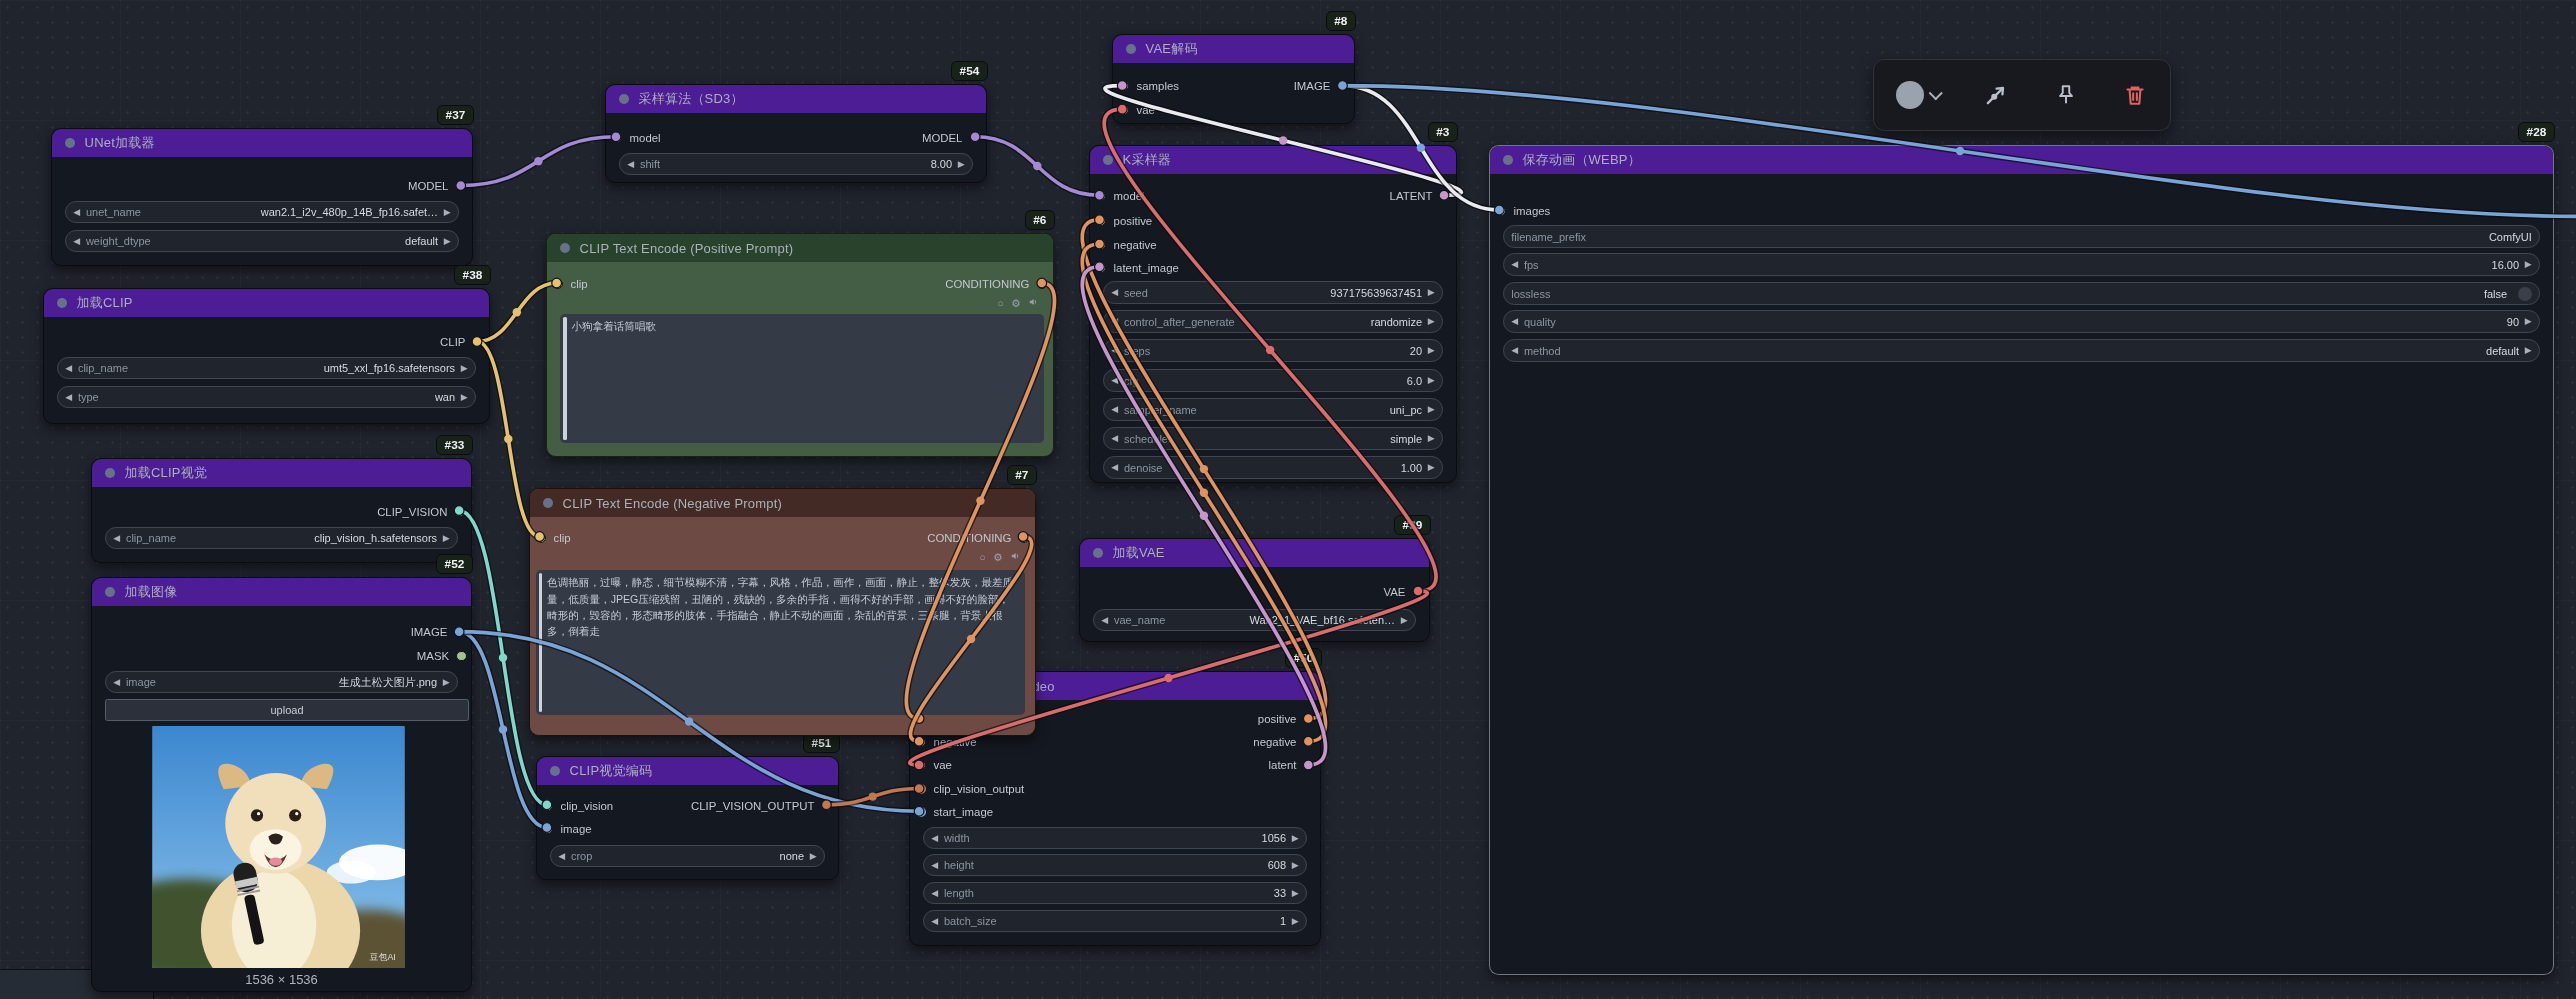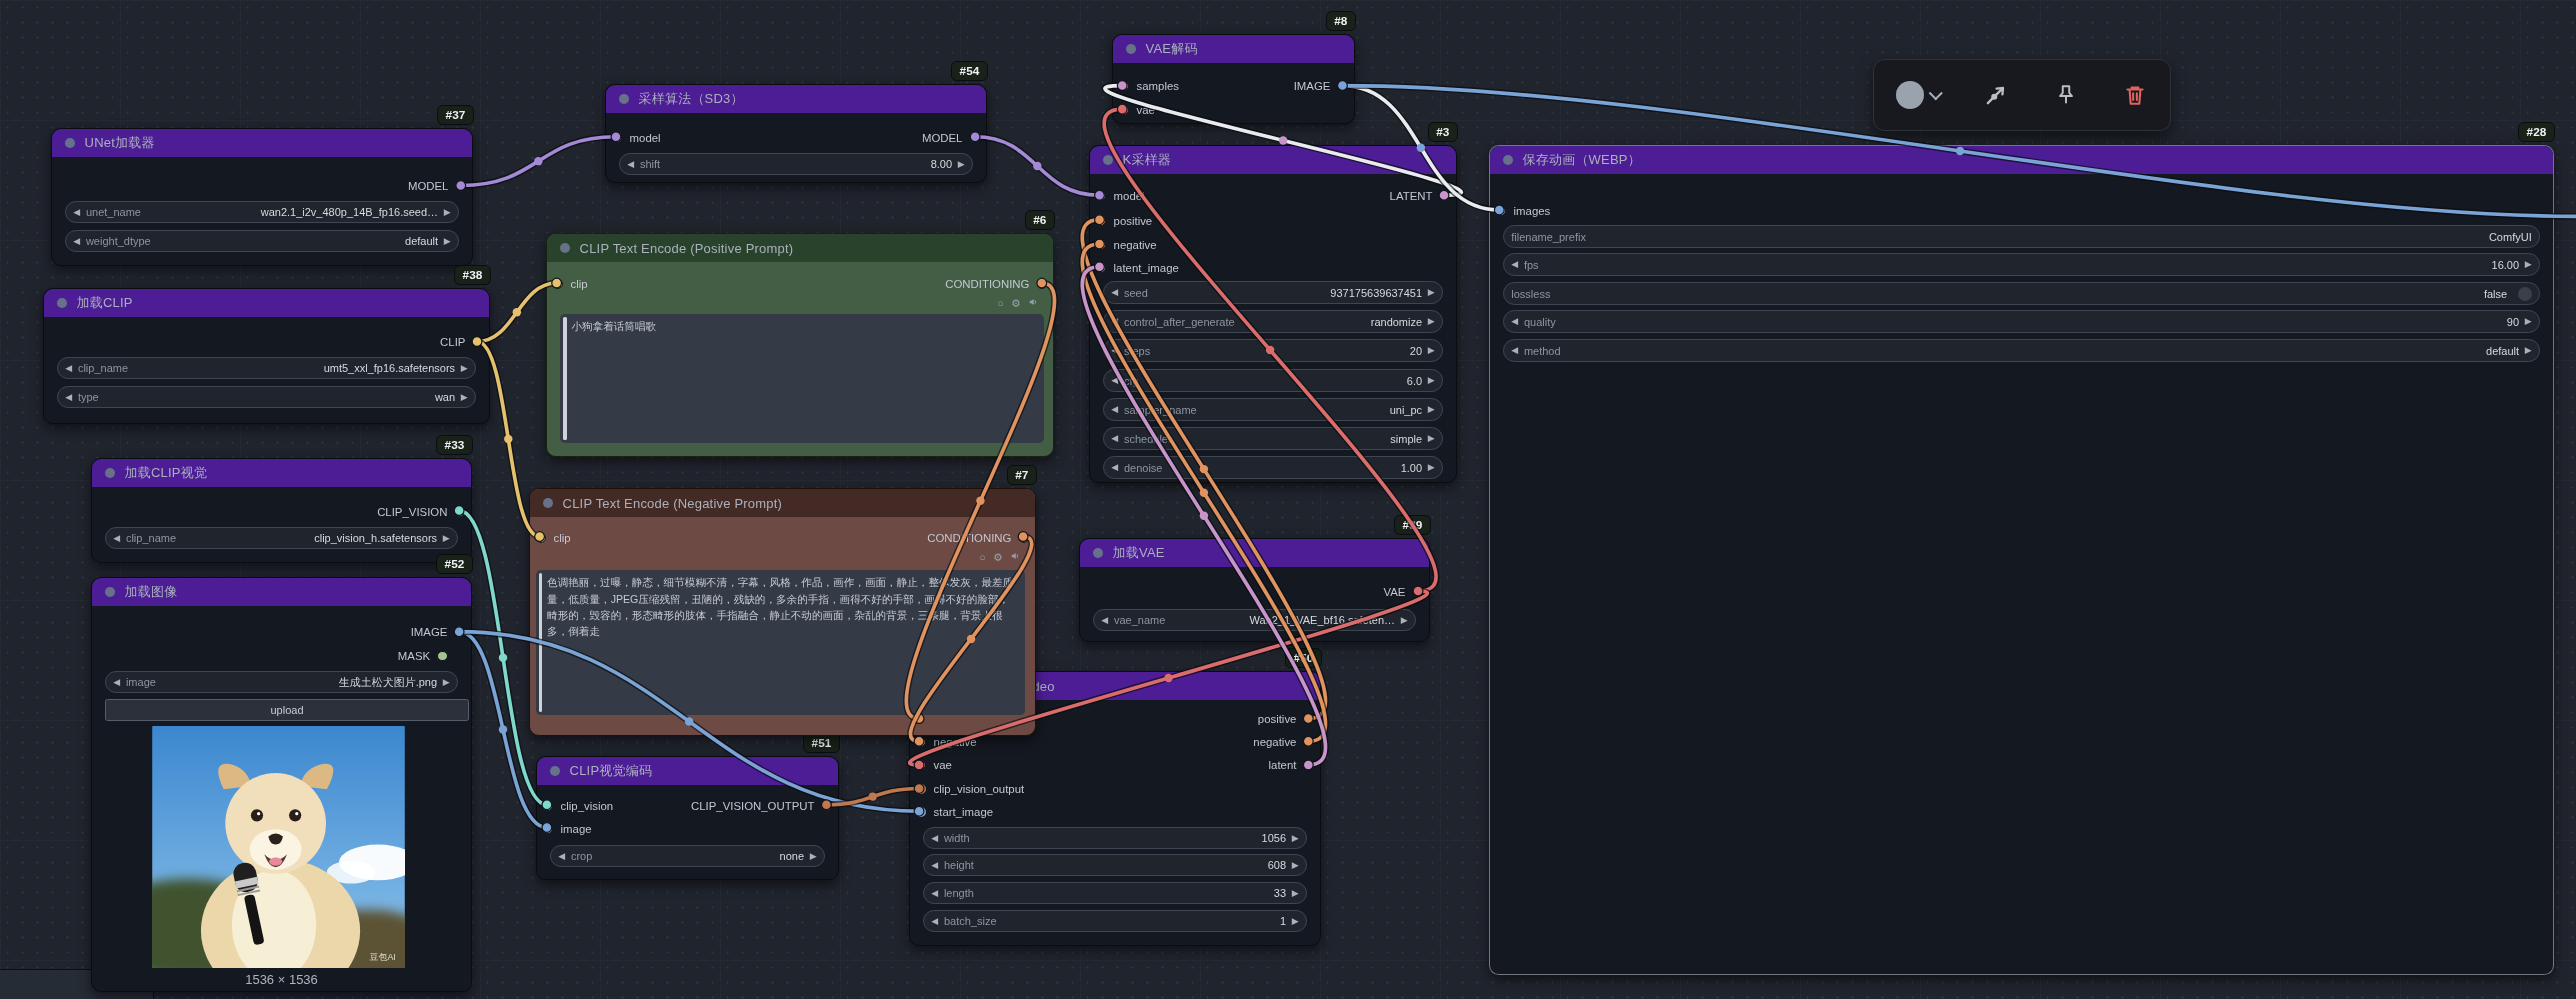--- a/index.html
+++ b/index.html
@@ -180,21 +180,21 @@
         <span class="ttl">UNet加载器</span>
       </div>
       <div class="badge">#37</div>
       <div class="port out" style="right: 5.7px; top: 57px;">
         <span class="dot" style="background: rgb(164, 137, 212);"></span>
         <span class="plab">MODEL</span>
       </div>
       <div class="widget" style="left: 13px; right: 13px; top: 72px; height: 22px;">
         <span class="arr">◀</span>
         <span class="wlab">unet_name</span>
-        <span class="wval">wan2.1_i2v_480p_14B_fp16.seed…</span>
+        <span class="wval">wan2.1_i2v_480p_14B_fp16.safet…</span>
         <span class="arr">▶</span>
       </div>
       <div class="widget" style="left: 13px; right: 13px; top: 101px; height: 22px;">
         <span class="arr">◀</span>
         <span class="wlab">weight_dtype</span>
         <span class="wval">default</span>
         <span class="arr">▶</span>
       </div>
     </div>
     <div class="node" style="left: 43px; top: 288px; width: 445px; height: 134px; z-index: 10;">
@@ -240,21 +240,21 @@
     <div class="node" style="left: 91px; top: 577px; width: 379px; height: 413px; z-index: 10;">
       <div class="hdr">
         <span class="hdot"></span>
         <span class="ttl">加载图像</span>
       </div>
       <div class="badge">#52</div>
       <div class="port out" style="right: 5.7px; top: 54px;">
         <span class="dot" style="background: rgb(123, 164, 214);"></span>
         <span class="plab">IMAGE</span>
       </div>
-      <div class="port out" style="right: 23px; top: 78px;">
+      <div class="port out" style="right: 4px; top: 78px;">
         <span class="dot" style="background: rgb(162, 194, 143);"></span>
         <span class="plab">MASK</span>
       </div>
       <div class="widget" style="left: 13px; right: 13px; top: 93px; height: 22px;">
         <span class="arr">◀</span>
         <span class="wlab">image</span>
         <span class="wval">生成土松犬图片.png</span>
         <span class="arr">▶</span>
       </div>
       <div class="widget btn" style="left: 13px; right: 2px; top: 121px; height: 22px;">

